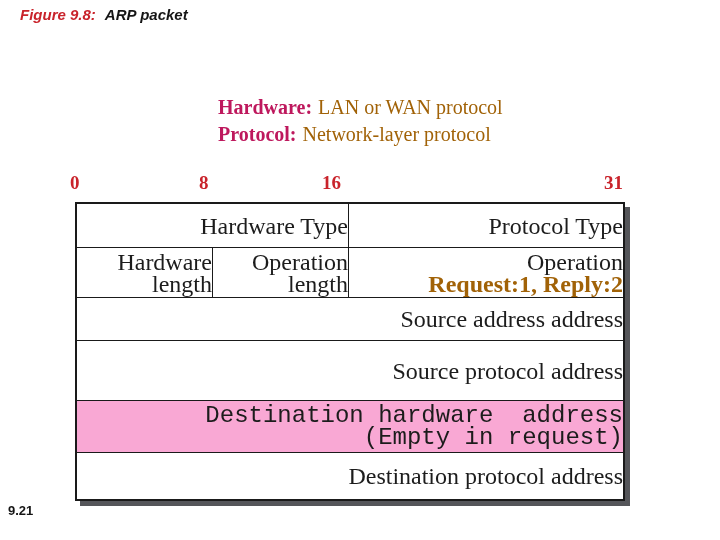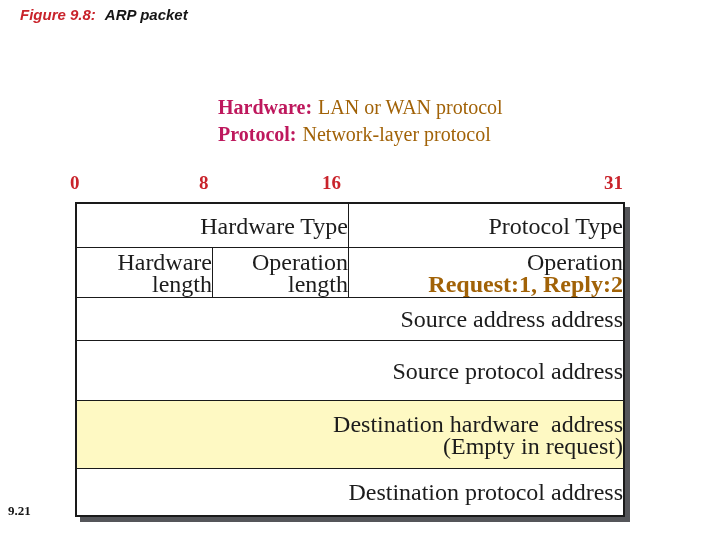--- a/index.html
+++ b/index.html
@@ -43,37 +43,37 @@
     border: 2px solid #1a1a1a;
     box-shadow: 5px 5px 0 #55565a;
     background: #ffffff;
   }
   .p-row { display: flex; width: 100%; }
   .p-row + .p-row { border-top: 1.5px solid #1a1a1a; }
   .r0 { height: 43px; }
   .r1 { height: 50px; }
   .r2 { height: 43px; }
   .r3 { height: 60px; }
-  .r4 { height: 68px; background: #fef9c3; }
+  .r4 { height: 52px; background: #f9a8d4; font-family: Liberation Mono, monospace; }
   .r5 { height: 47px; }
   .cell {
     display: flex; flex-direction: column; justify-content: center; align-items: flex-end;
     font-size: 24px; line-height: 22px; text-align: center; flex: 1 1 auto;
   }
   .cell + .cell { border-left: 1.5px solid #1a1a1a; }
   .half  { flex: 0 0 271px; }
   .third1 { flex: 0 0 135px; }
   .third2 { flex: 0 0 136px; }
   .cell-line { white-space: pre; }
   .red-line { color: #a16207; font-weight: bold; }
 
   
   .page-num {
     position: absolute; left: 8px; top: 503px;
-    font-family: Liberation Serif, serif;
+    font-family: Liberation Sans, sans-serif;
     font-weight: bold; font-size: 13px; color: #151515;
   }
 </style>
 </head>
 <body>
 
 <div class="slide">
 
   <div class="slide-title">
     <span class="t-red">Figure 9.8:</span><span class="t-black">ARP packet</span>

